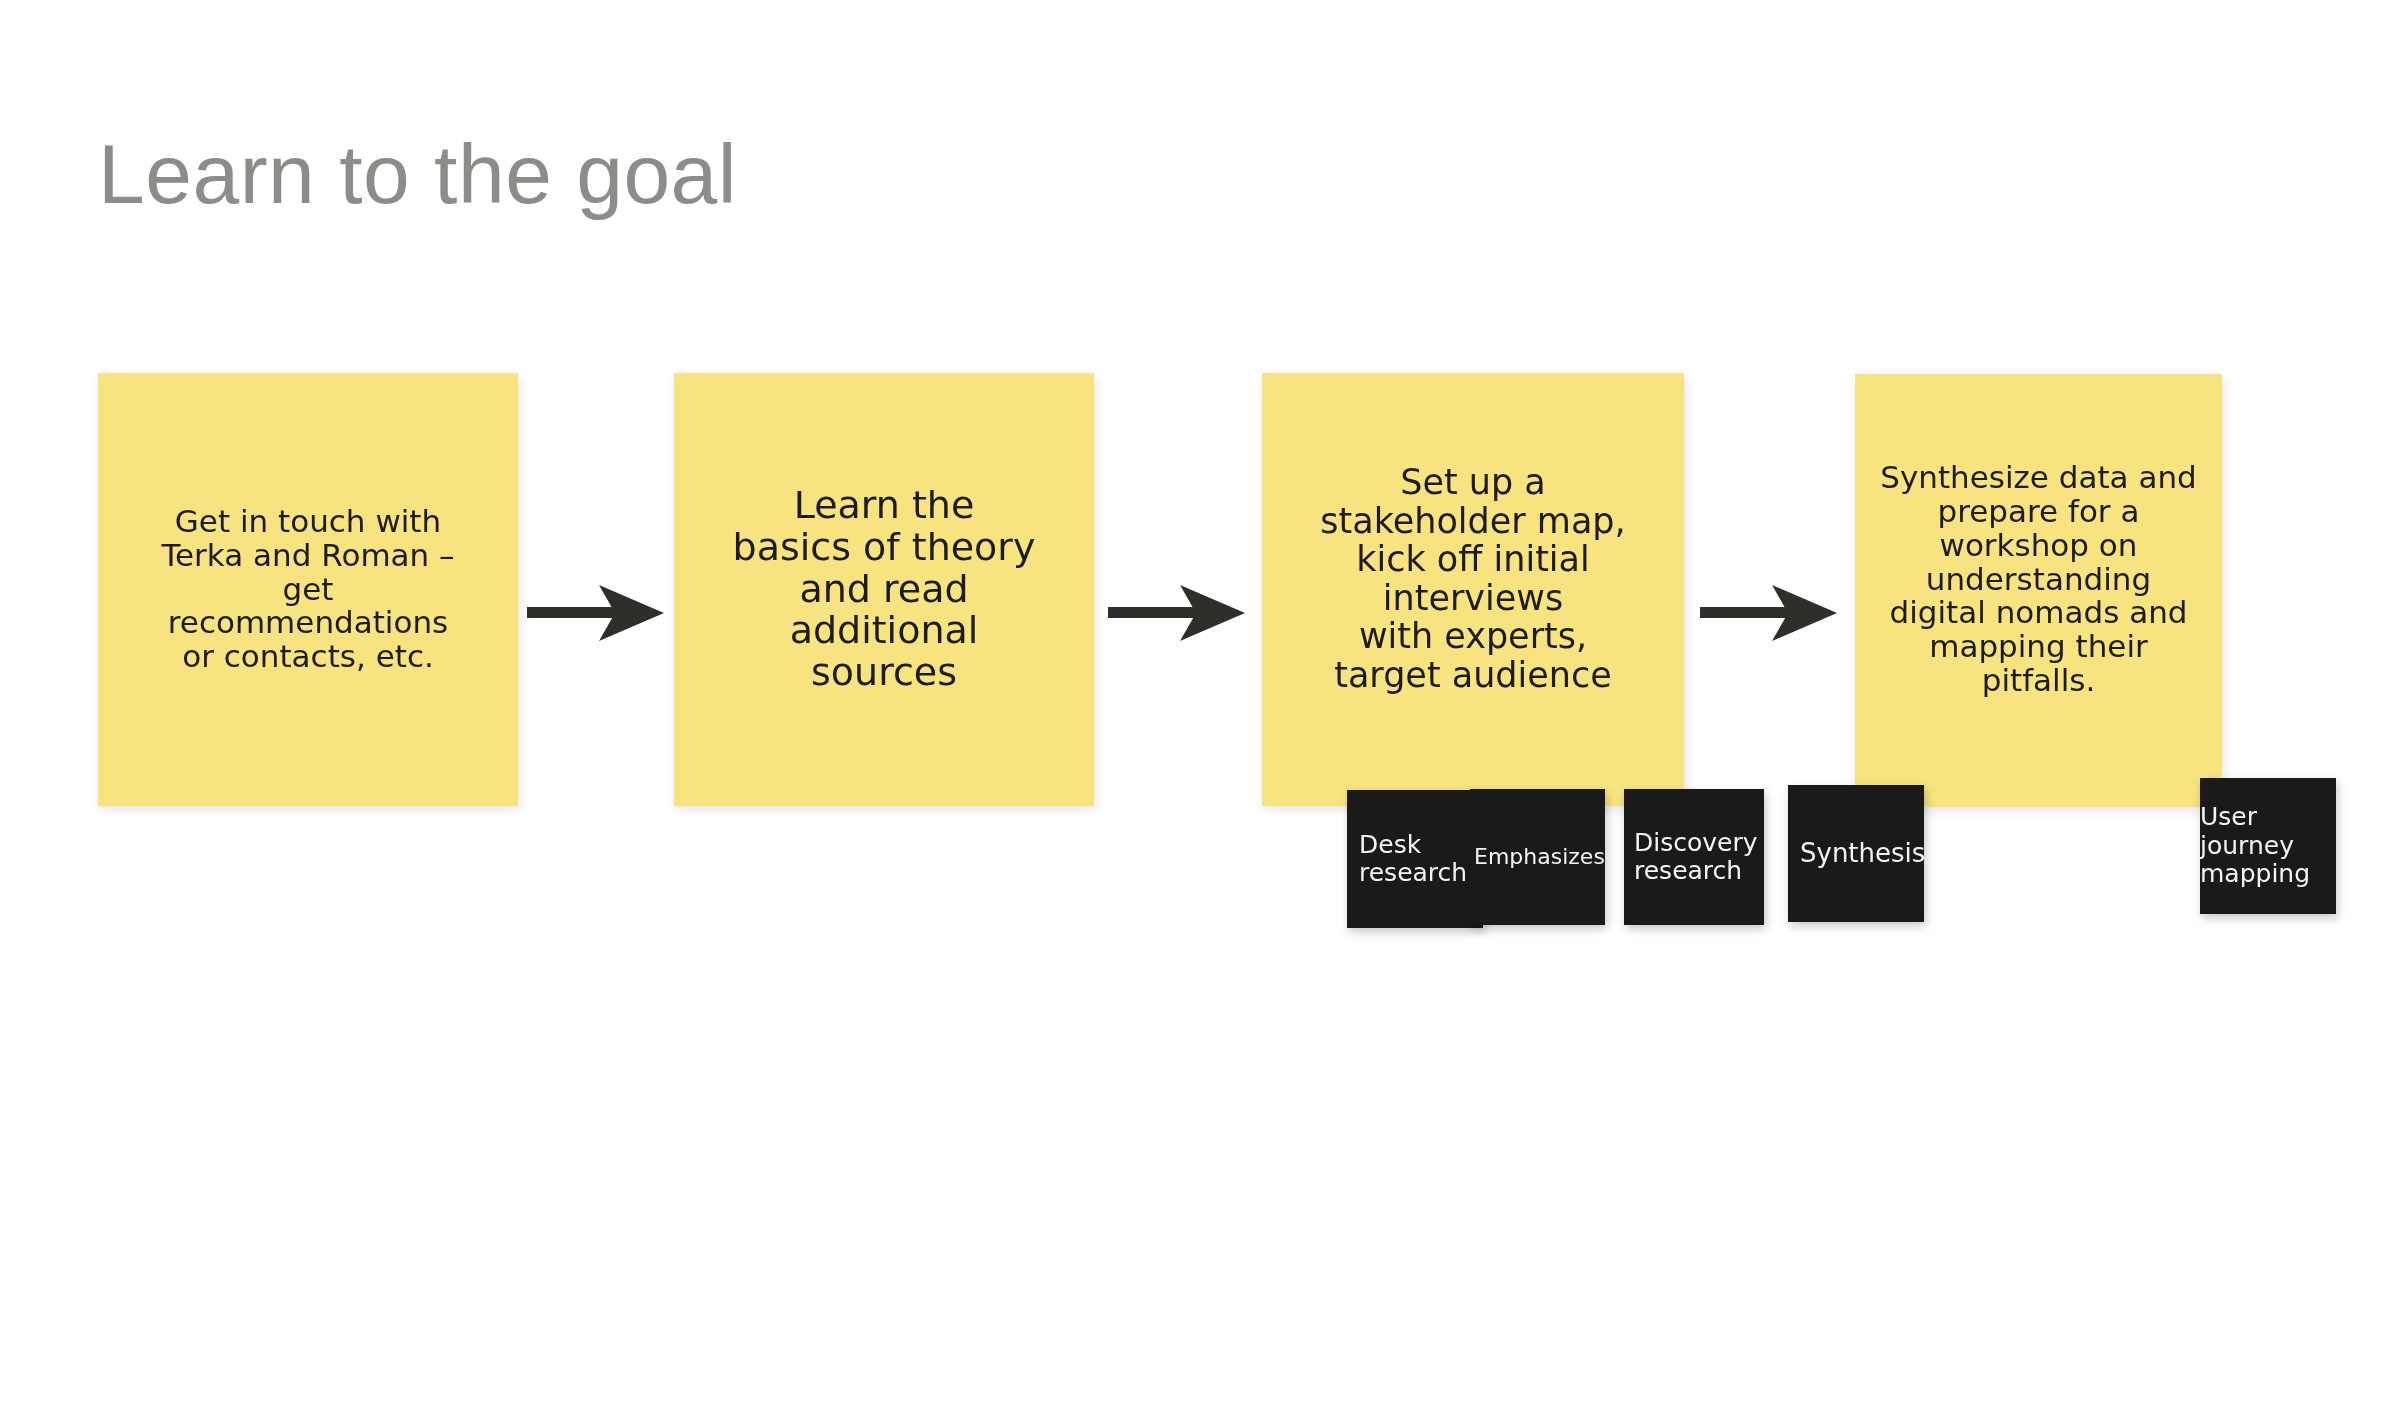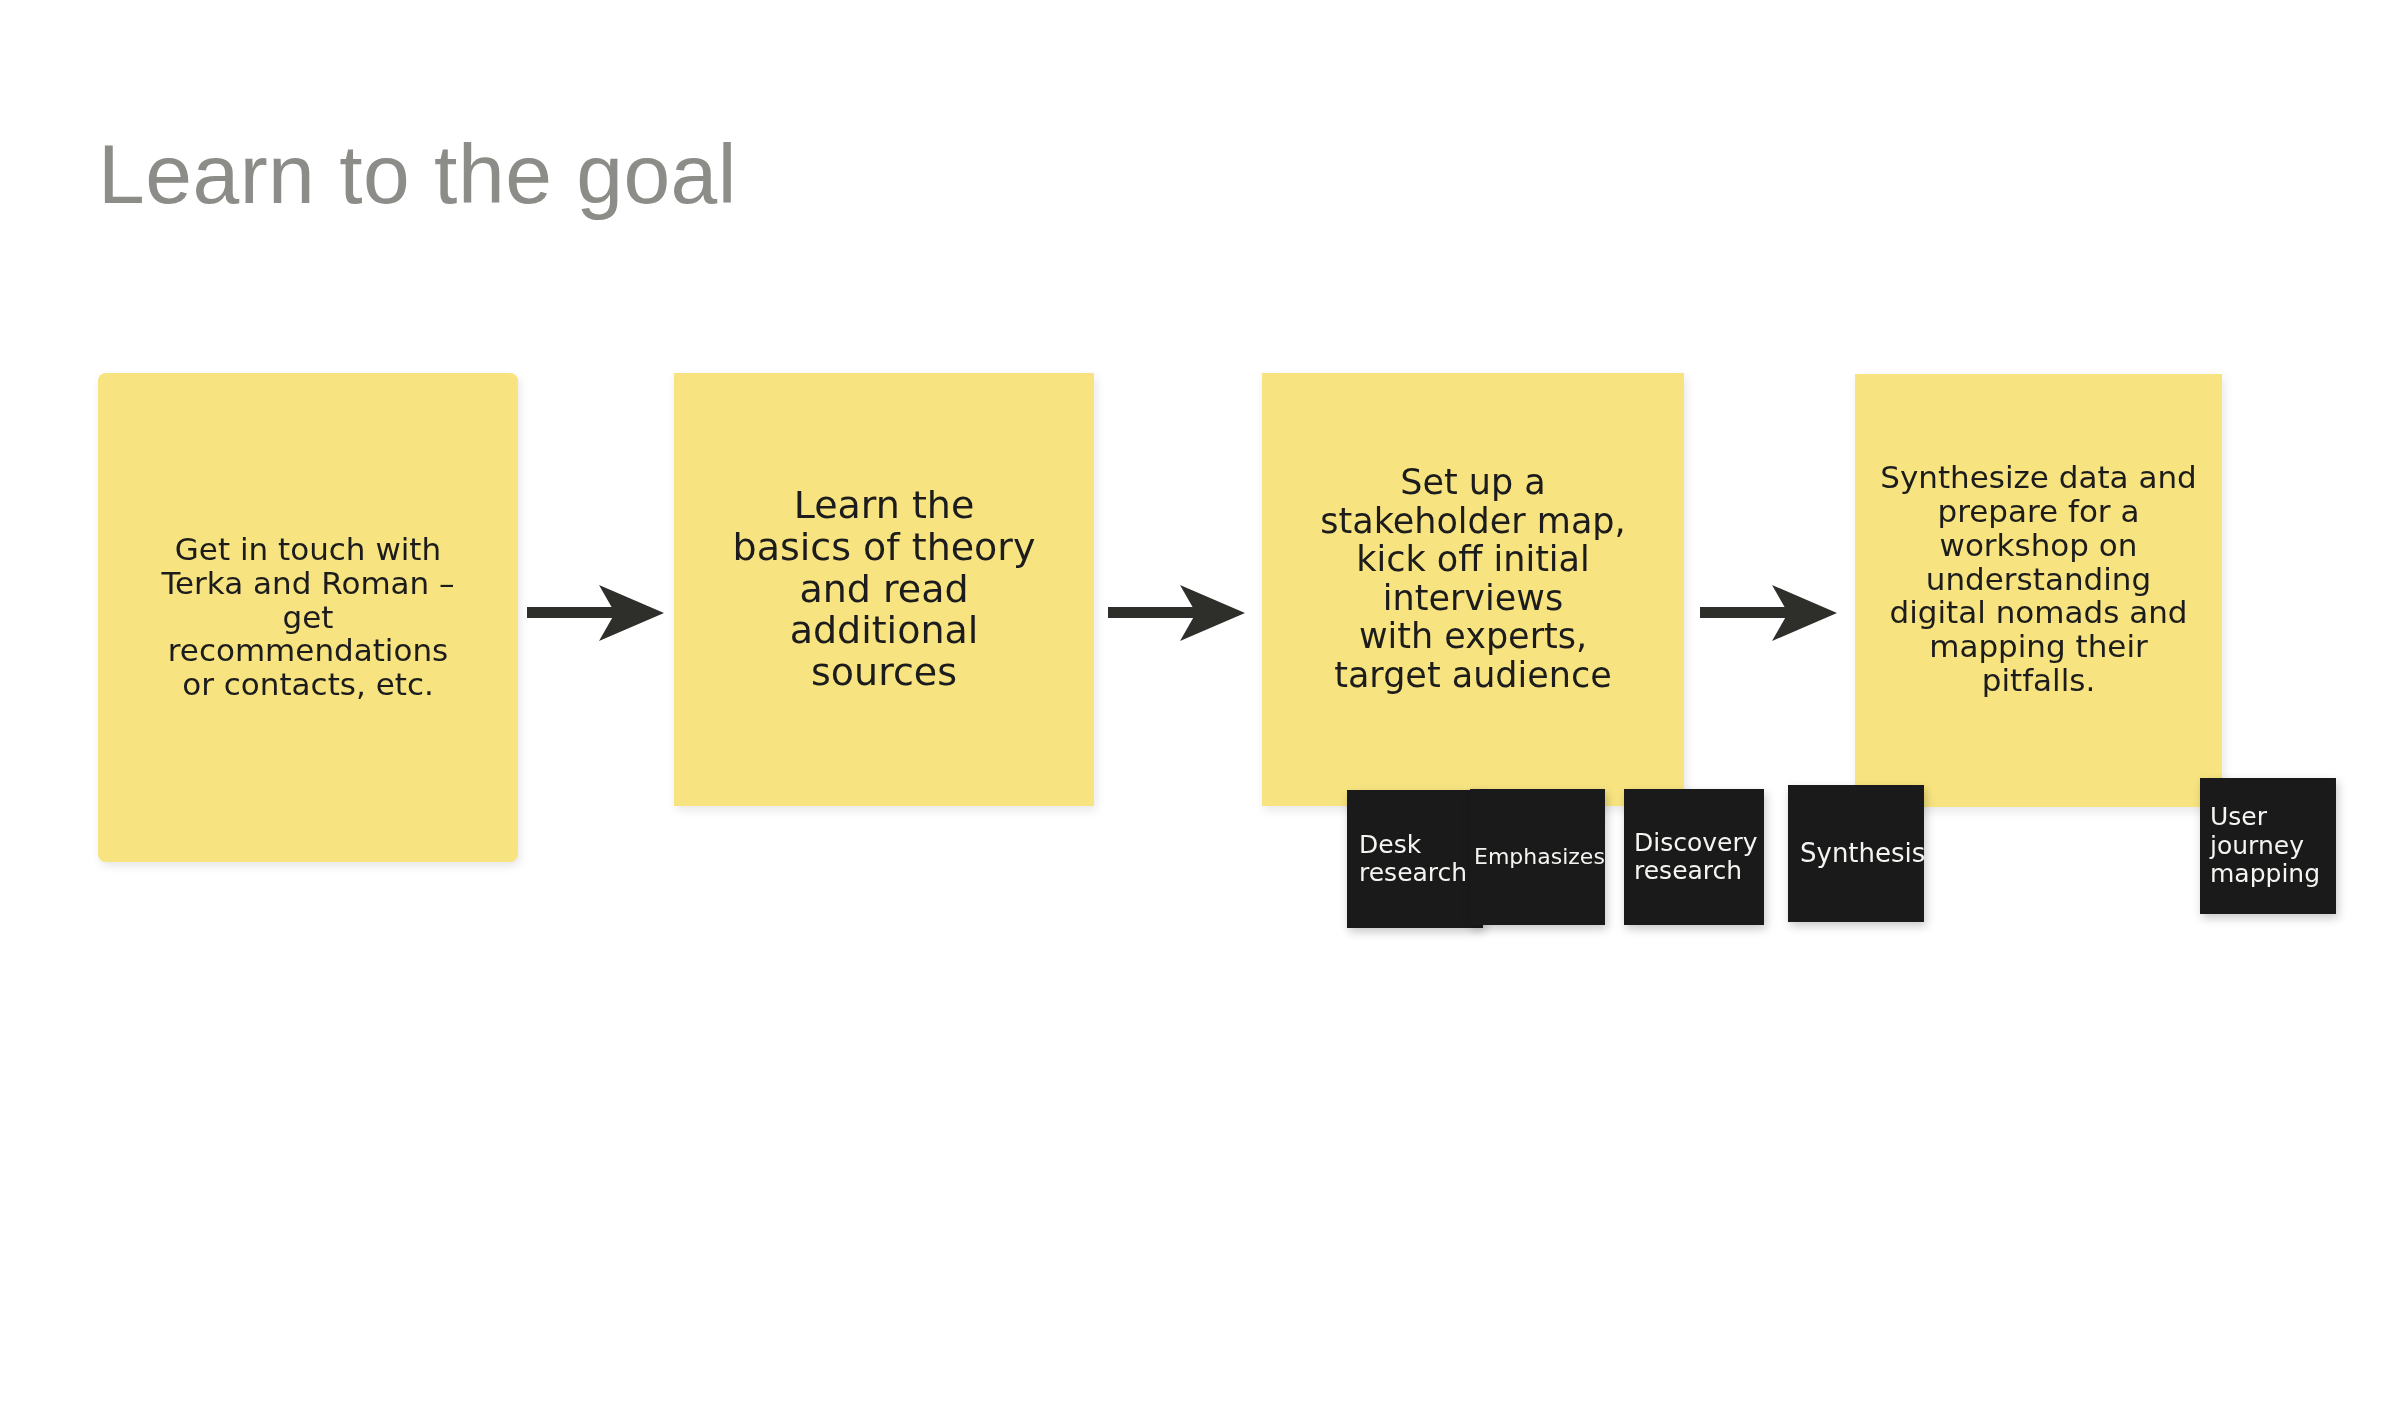--- a/index.html
+++ b/index.html
@@ -51,21 +51,21 @@
   }
   .step-card .card-text {
     width: 100%;
     text-align: center;
     color: #1c1c1c;
     font-family: "DejaVu Sans", sans-serif;
     font-weight: 400;
     white-space: pre-line;
   }
 
-  #step-card-1 { left: 98px;  top: 373px; width: 420px; height: 489px; border-radius: 8px; }
+  #step-card-1 { left: 98px;  top: 373px; width: 420px; height: 433px; }
   #step-card-2 { left: 674px; top: 373px; width: 420px; height: 433px; }
   #step-card-3 { left: 1262px;top: 373px; width: 422px; height: 433px; align-items: center; }
   #step-card-4 { left: 1855px;top: 374px; width: 367px; height: 433px; }
 
   #step-card-1 .card-text { font-size: 31px; line-height: 1.09; padding: 0 22px; box-sizing: border-box; }
   #step-card-2 .card-text { font-size: 38px; line-height: 1.10; padding: 0 20px; box-sizing: border-box; }
   #step-card-3 .card-text { font-size: 35px; line-height: 1.10; padding: 0 14px; box-sizing: border-box; margin-top: -22px; }
   #step-card-4 .card-text { font-size: 31px; line-height: 1.09; padding: 0 12px; box-sizing: border-box; margin-top: -22px; }
 
   
@@ -103,21 +103,21 @@
   #tag-emphasizes .tag-text         { font-size: 22px; padding-left: 4px; }
   #tag-discovery-research { left: 1624px; top: 789px; width: 140px; height: 136px; }
   #tag-discovery-research .tag-text { font-size: 25px; padding-left: 10px; }
 
   
   #tag-synthesis          { left: 1788px; top: 785px; width: 136px; height: 137px; }
   #tag-synthesis .tag-text          { font-size: 26px; padding-left: 12px; }
   #tag-preparing-workshop { left: 2047px; top: 782px; width: 134px; height: 136px; }
   #tag-preparing-workshop .tag-text { font-size: 25px; padding-left: 10px; }
   #tag-user-journey-mapping { left: 2200px; top: 778px; width: 136px; height: 136px; }
-  #tag-user-journey-mapping .tag-text { font-size: 25px; padding-left: 10px; }
+  #tag-user-journey-mapping .tag-text { font-size: 25px; }
 </style>
 </head>
 <body>
 
 <div id="page-title">Learn to the goal</div>
 
 <div id="flow">
 
   <div class="step-card" id="step-card-1">
     <div class="card-text">Get in touch with

